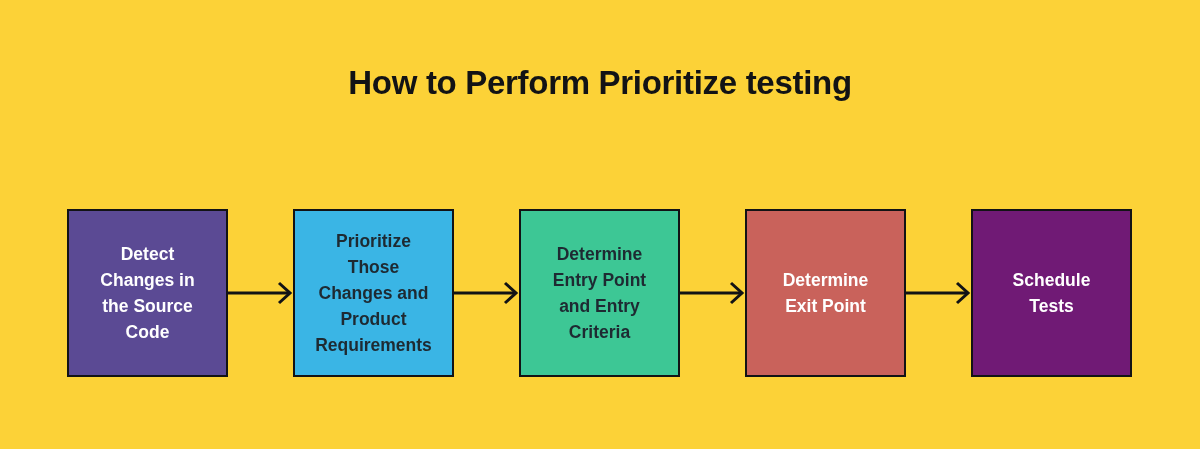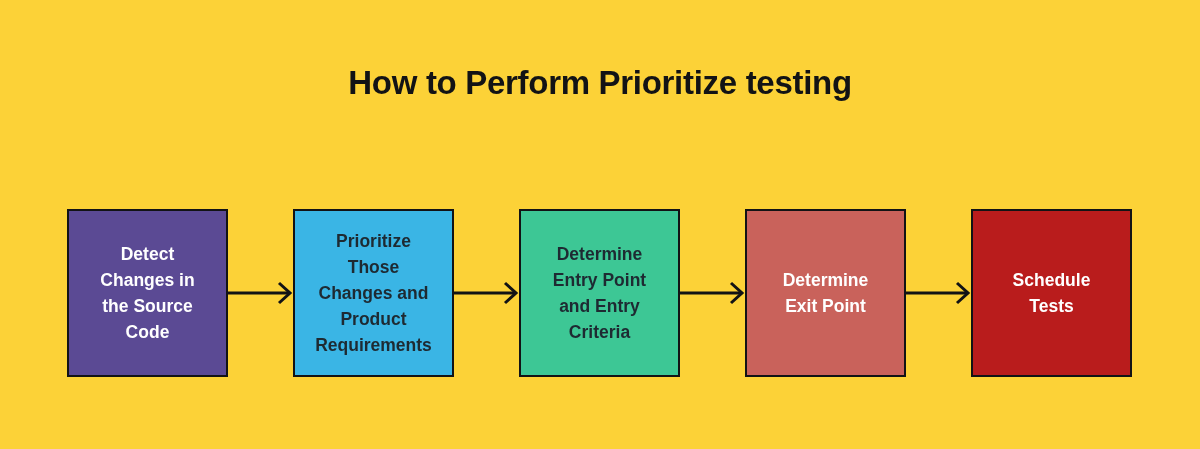--- a/index.html
+++ b/index.html
@@ -106,18 +106,18 @@
   <div class="step-box" style="background: rgb(201, 98, 91); color: rgb(255, 255, 255);">
     <span class="step-label">Determine
 Exit Point</span>
   </div>
 
   <svg class="arrow" viewBox="0 0 65 26" aria-hidden="true">
     <line x1="0" y1="13" x2="61" y2="13" stroke="#121315" stroke-width="3"></line>
     <polyline points="51,3 62,13 51,23" fill="none" stroke="#121315" stroke-width="3"></polyline>
   </svg>
 
-  <div class="step-box" style="background: #b91c1c; color: rgb(255, 255, 255);">
+  <div class="step-box" style="background: #701a75; color: rgb(255, 255, 255);">
     <span class="step-label">Schedule
 Tests</span>
   </div>
 
 </div>
 
 </body></html>

